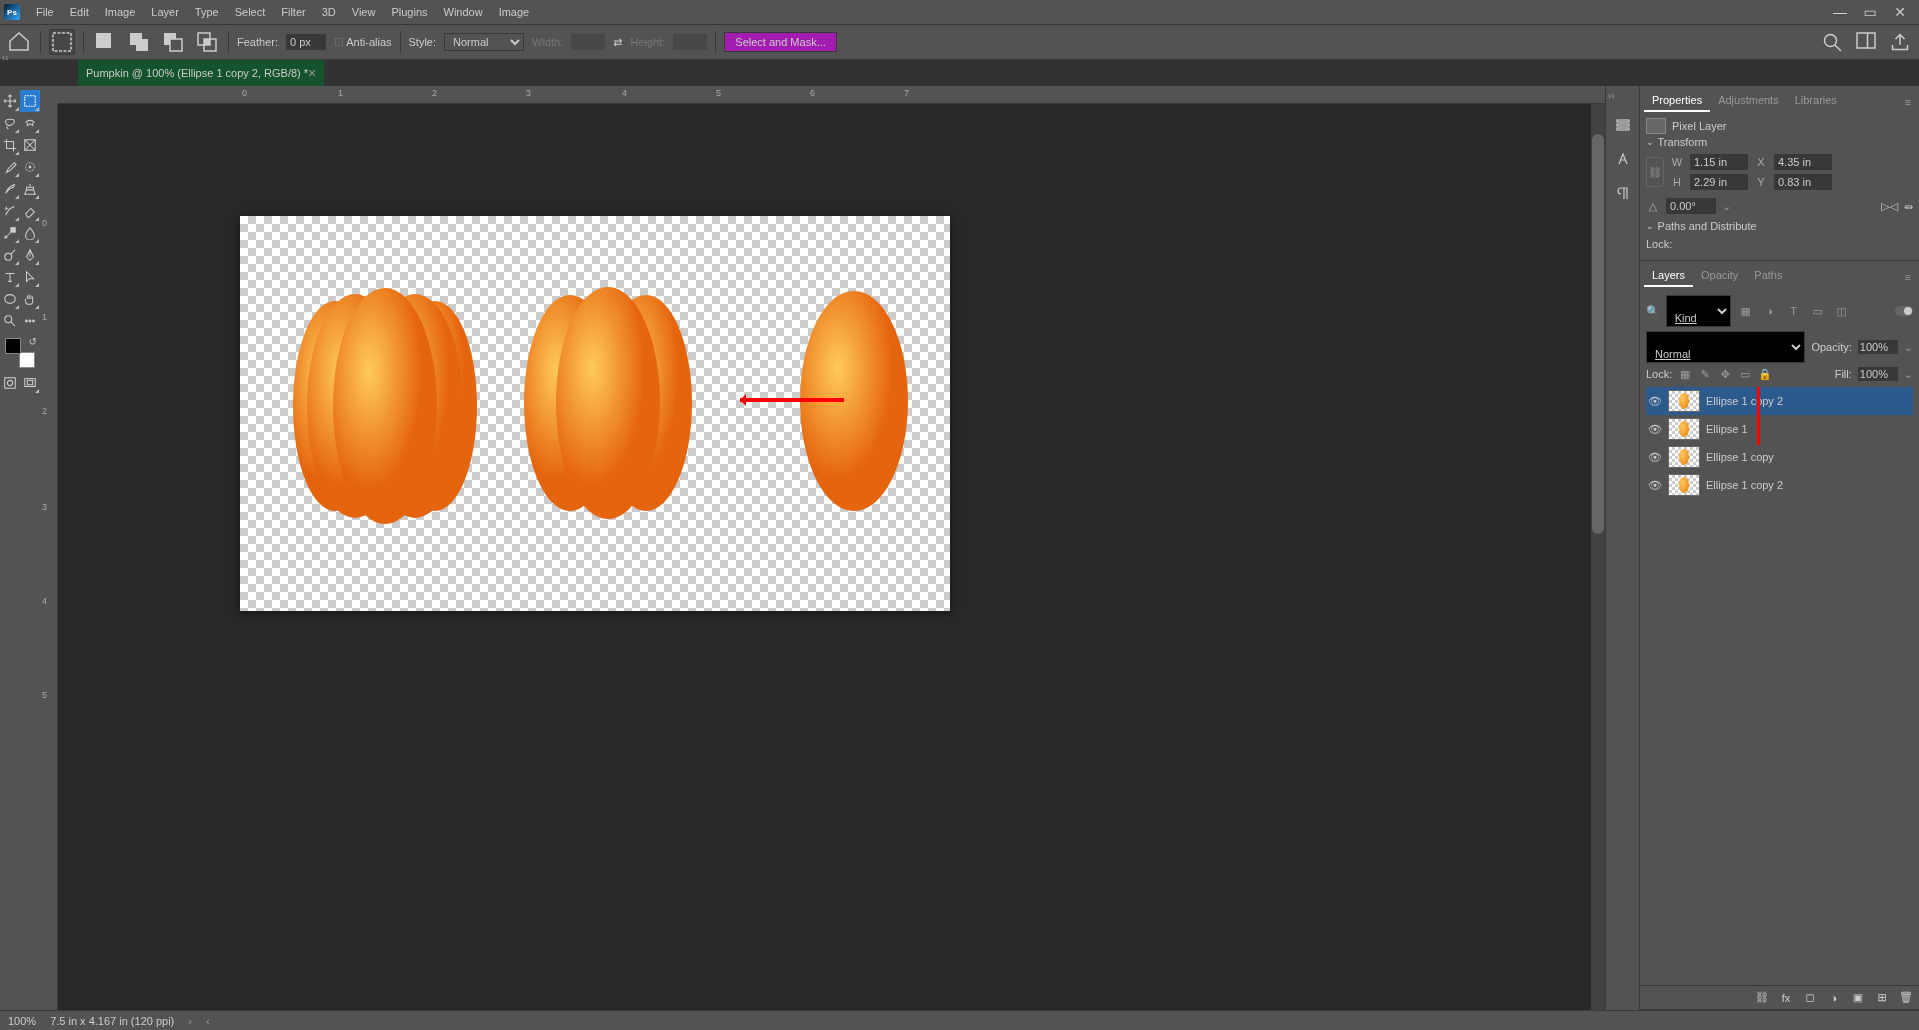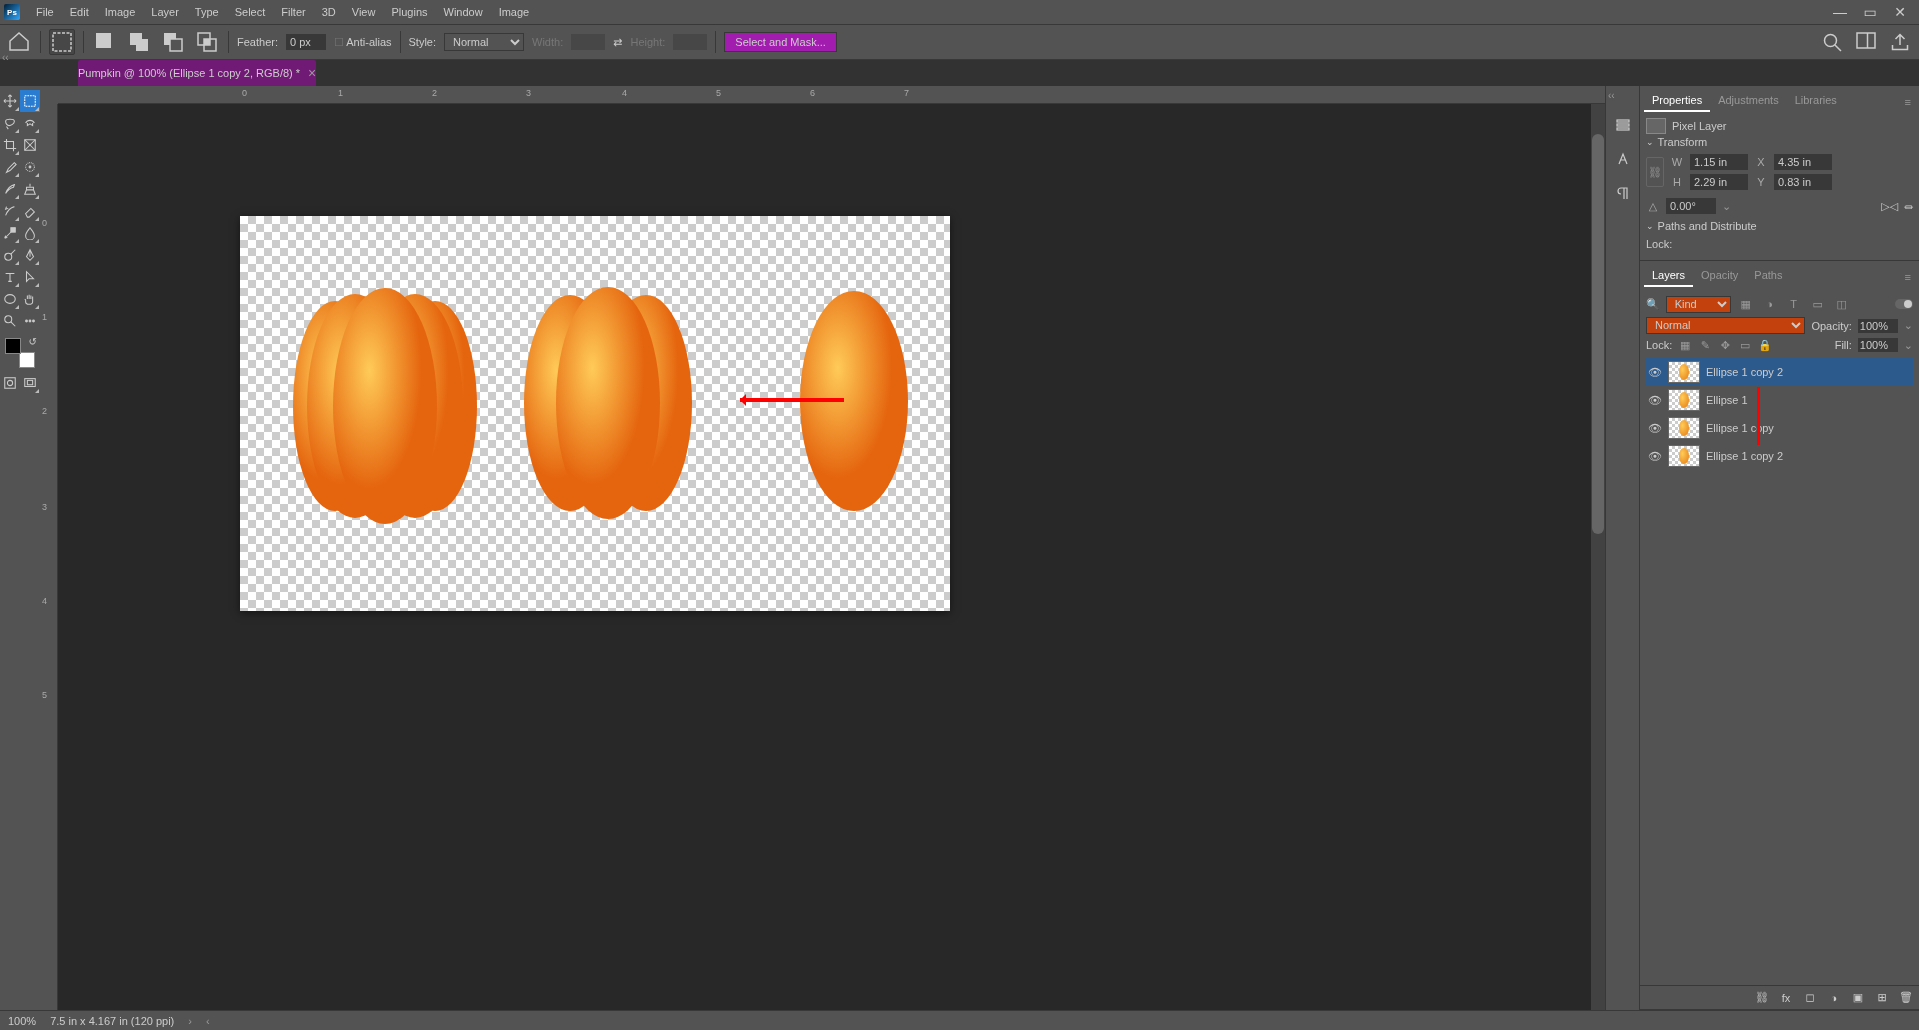--- a/index.html
+++ b/index.html
@@ -18,21 +18,21 @@
 .optionsbar .iconbtn.boxed { border-color:#383838; background:#474747;}
 .optionsbar .sep { width:1px; height:22px; background:#383838;}
 .optionsbar label { color:#ccc;}
 .optionsbar label.dim { color:#777;}
 .optionsbar input[type=text] { background:#383838; border:none; color:#ccc; padding:2px 4px; width:40px;}
 .optionsbar select { background:#535353; color:#ccc; border:1px solid #383838; padding:1px 18px 1px 4px;}
 .optionsbar .rightgrp { margin-left:auto; display:flex; gap:8px;}
 
 
 .doctabbar { height: 26px; background: #323232; display: flex; align-items: flex-end; padding-left: 78px; }
-.doctab { background:#701a75; height:26px; line-height:26px; padding:0 0; border-top-left-radius:2px; border-top-right-radius:2px; display:flex; align-items:center; gap:8px;}
+.doctab { background:#14532d; height:26px; line-height:26px; padding:0 8px; border-top-left-radius:2px; border-top-right-radius:2px; display:flex; align-items:center; }
 .doctab .close { font-size:14px; color:#999;}
 .collapse-left { position:absolute; left:2px; top:52px; font-size:10px; color:#999;}
 
 
 .mainrow { flex:1; display:flex; min-height:0;}
 
 
 .toolbar { width:40px; background:#535353; display:flex; flex-direction:column; align-items:center; padding-top:4px; gap:0;}
 .trow { display:flex;}
 .tool { width:20px; height:22px; display:flex; align-items:center; justify-content:center; position:relative;}
@@ -93,21 +93,21 @@
 .section-hdr .chev { font-size:9px;}
 
 .proprow { display:flex; align-items:center; gap:6px; margin:4px 0;}
 .proprow .lbl { width:14px; text-align:center; color:#aaa;}
 .proprow input { background:#383838; border:none; color:#ccc; padding:2px 4px; width:58px;}
 .linkicon { width:18px; height:30px; border:1px solid #666; border-radius:2px; display:flex; align-items:center; justify-content:center; color:#999;}
 .pixlayer { display:flex; align-items:center; gap:6px;}
 .pixlayer .ic { width:20px; height:16px; border:1px solid #888; background:#666;}
 
 .layerpanel .ctrlrow { display:flex; align-items:center; gap:6px; padding:2px 0;}
-.layerpanel .ctrlrow select{ background:#c2410c; color:#ccc; border:1px solid #383838; padding:0 16px 1px 4px;}
+.layerpanel .ctrlrow select{ background:#000000; color:#ccc; border:1px solid #383838; padding:15px 16px 1px 4px;text-decoration:underline;}
 .layerpanel .ctrlrow input{ background:#383838; border:none; color:#ccc; width:40px; padding:1px 2px;}
 .layerpanel .ctrlrow .ico { width:14px; text-align:center; color:#999;}
 .layer-filter { display:flex; align-items:center; gap:4px;}
 .layer-filter .fbtn { width:18px; height:18px; display:flex; align-items:center; justify-content:center; color:#999; border:1px solid transparent;}
 .layer-filter select { flex-shrink:0;}
 .layer-filter .toggle { margin-left:auto; width:18px; height:10px; background:#666; border-radius:5px; position:relative;}
 .layer-filter .toggle::after{content:'';position:absolute;right:1px;top:1px;width:8px;height:8px;background:#ccc;border-radius:50%;}
 
 .layerlist { margin-top:4px;}
 .layer { display:flex; align-items:center; height:28px; gap:6px; padding:0 2px;}

